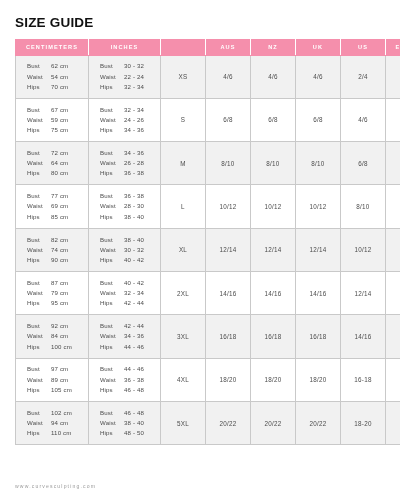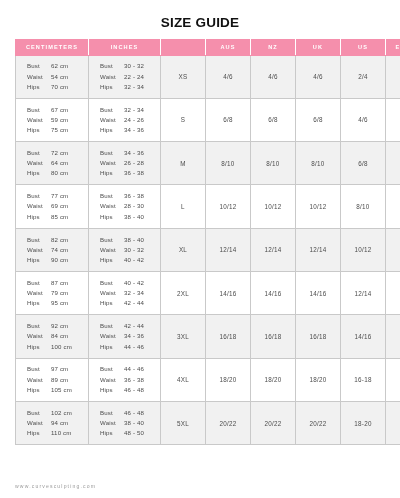--- a/index.html
+++ b/index.html
@@ -25,21 +25,20 @@
 
   
   .title {
     font-size: 13.5px;
     font-weight: bold;
     letter-spacing: 0.2px;
     color: #111111;
     padding-top: 16px;
     padding-bottom: 9px;
     line-height: 1;
-    text-align: center;
   }
 
   
   .size-table {
     width: 370px;
     border-collapse: collapse;
     table-layout: fixed;
     border: 1px solid #c9c9c9;
   }
 

